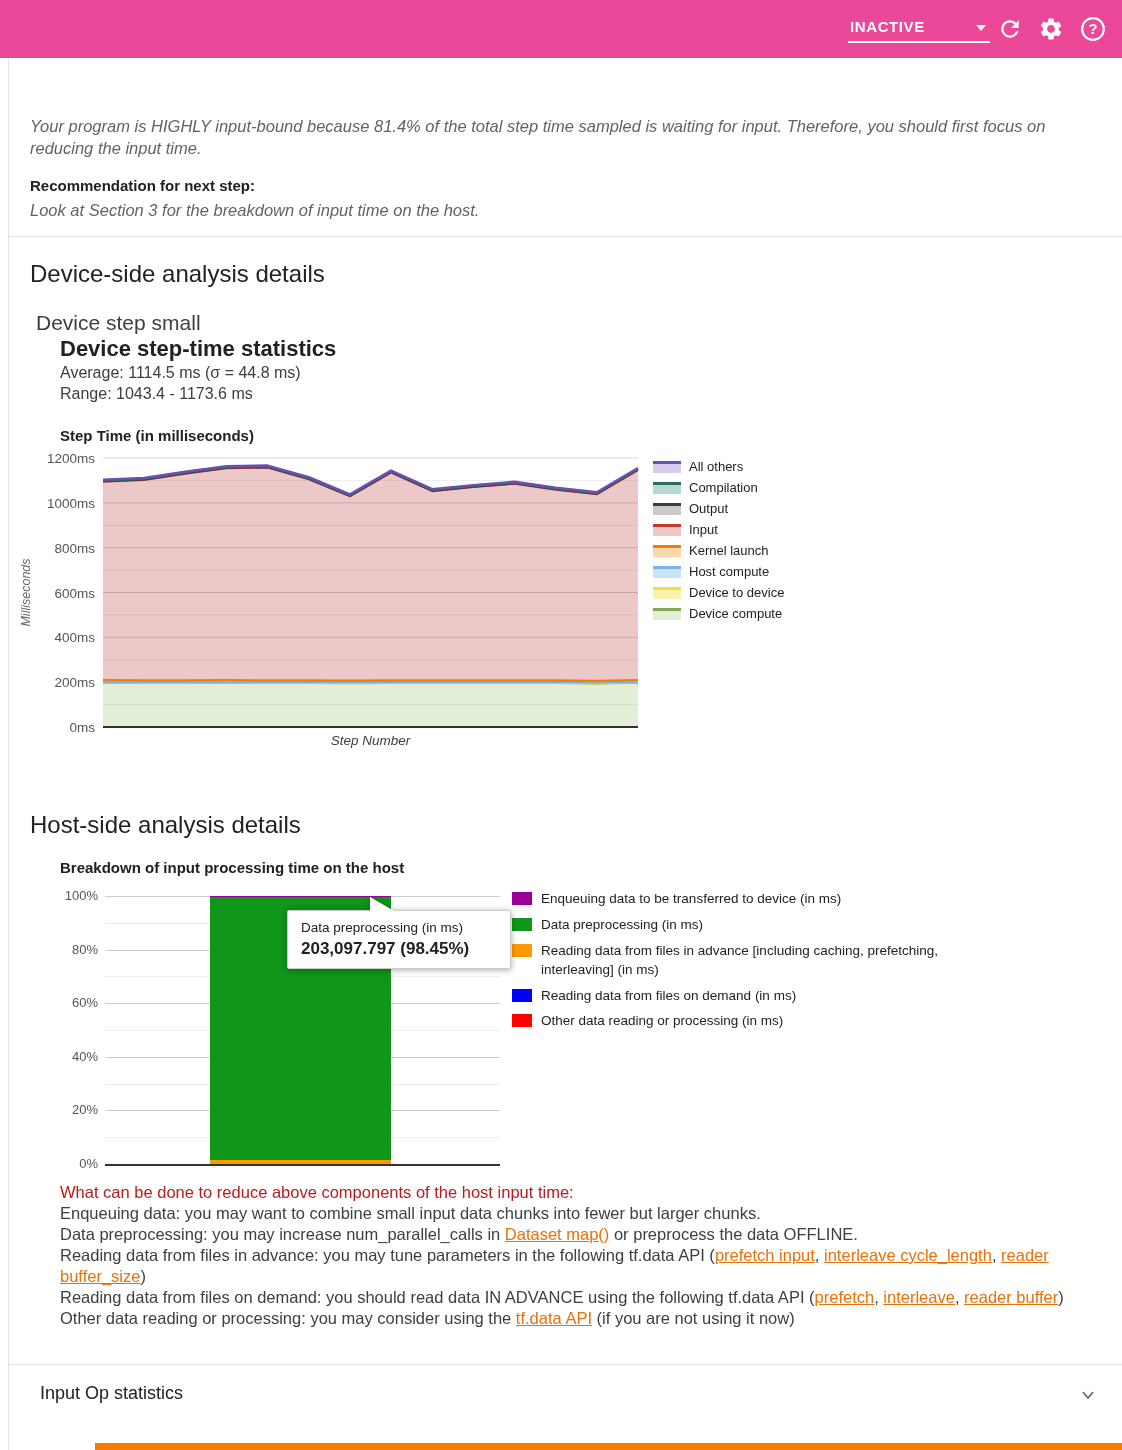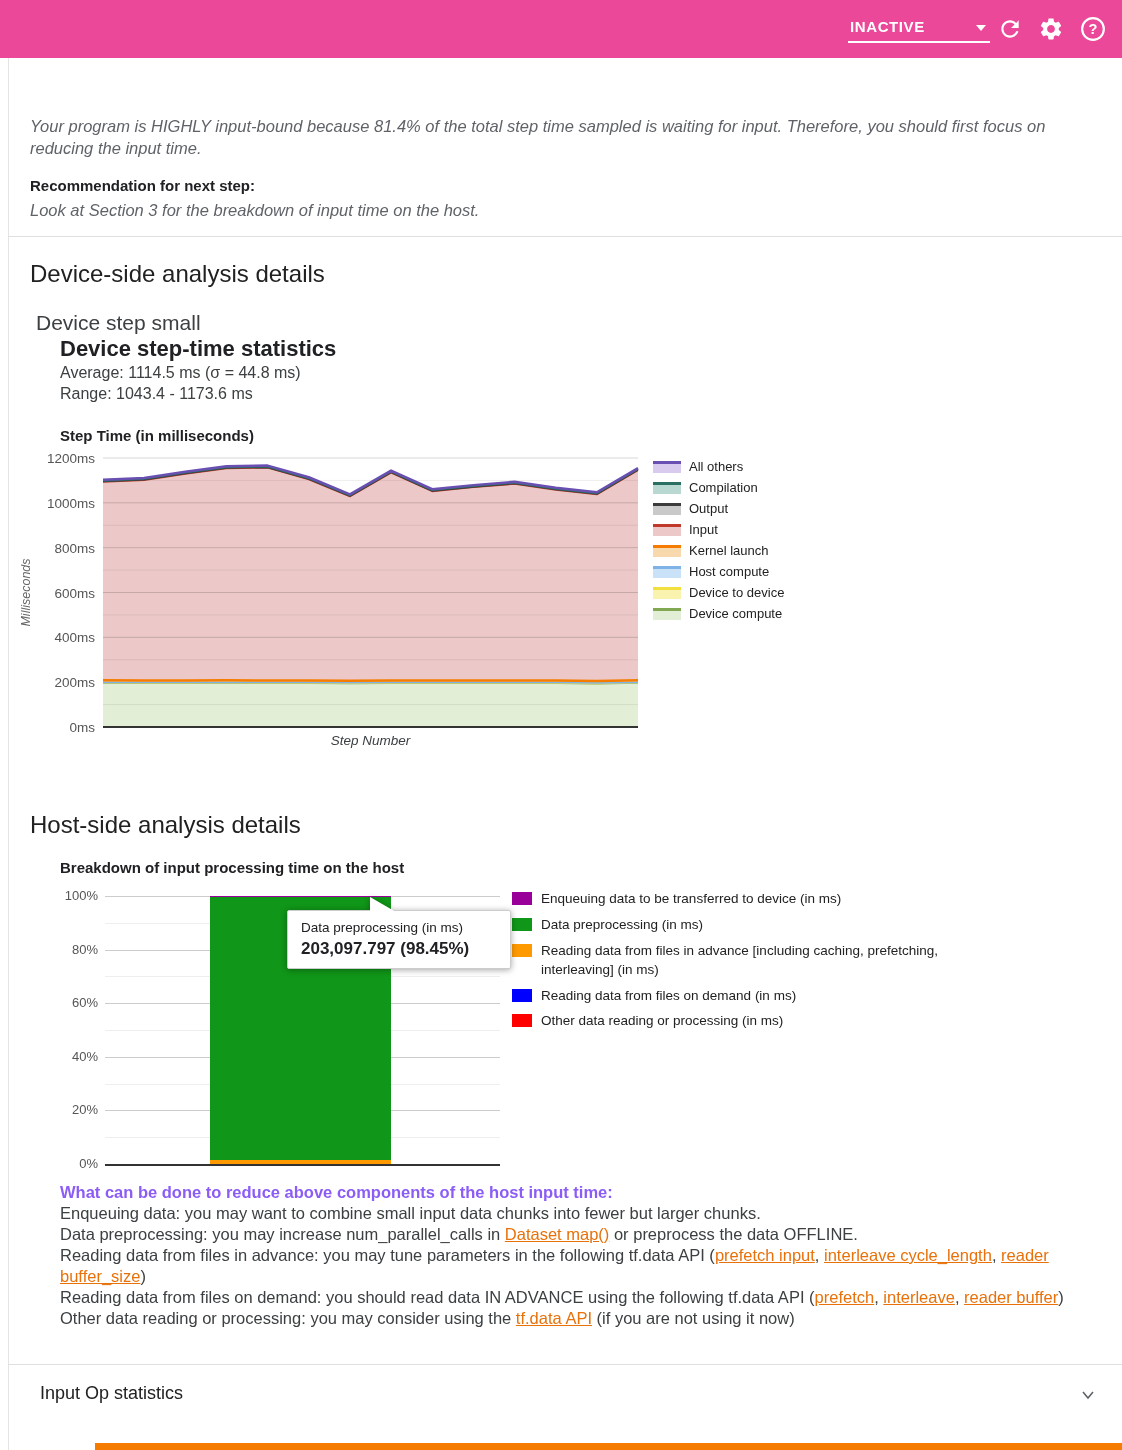--- a/index.html
+++ b/index.html
@@ -212,21 +212,21 @@
 
   <div class="abs tooltip-wrap" style="left:287px;top:910px">
     <div class="tooltip">
       <div class="notch"></div>
       <div class="t1">Data preprocessing (in ms)</div>
       <div class="t2">203,097.797 (98.45%)</div>
     </div>
   </div>
 
   <div class="abs advice" style="left:60px;top:1182px">
-    <div class="advice-line" style="font-weight:bold;color:#8b5cf6">What can be done to reduce above components of the host input time:</div>
+    <div class="advice-line" style="font-weight:normal;color:#b91c1c">What can be done to reduce above components of the host input time:</div>
     <div id="advice-lines">
         <div class="advice-line"><span>Enqueuing data: you may want to combine small input data chunks into fewer but larger chunks.</span></div>
         <div class="advice-line"><span>Data preprocessing: you may increase num_parallel_calls in </span><span class="lnk">Dataset map()</span><span> or preprocess the data OFFLINE.</span></div>
         <div class="advice-line"><span>Reading data from files in advance: you may tune parameters in the following tf.data API (</span><span class="lnk">prefetch input</span><span>, </span><span class="lnk">interleave cycle_length</span><span>, </span><span class="lnk">reader buffer_size</span><span>)</span></div>
         <div class="advice-line"><span>Reading data from files on demand: you should read data IN ADVANCE using the following tf.data API (</span><span class="lnk">prefetch</span><span>, </span><span class="lnk">interleave</span><span>, </span><span class="lnk">reader buffer</span><span>)</span></div>
         <div class="advice-line"><span>Other data reading or processing: you may consider using the </span><span class="lnk">tf.data API</span><span> (if you are not using it now)</span></div>
       </div>
   </div>
 
   <div class="abs hline" style="top:1364px"></div>

